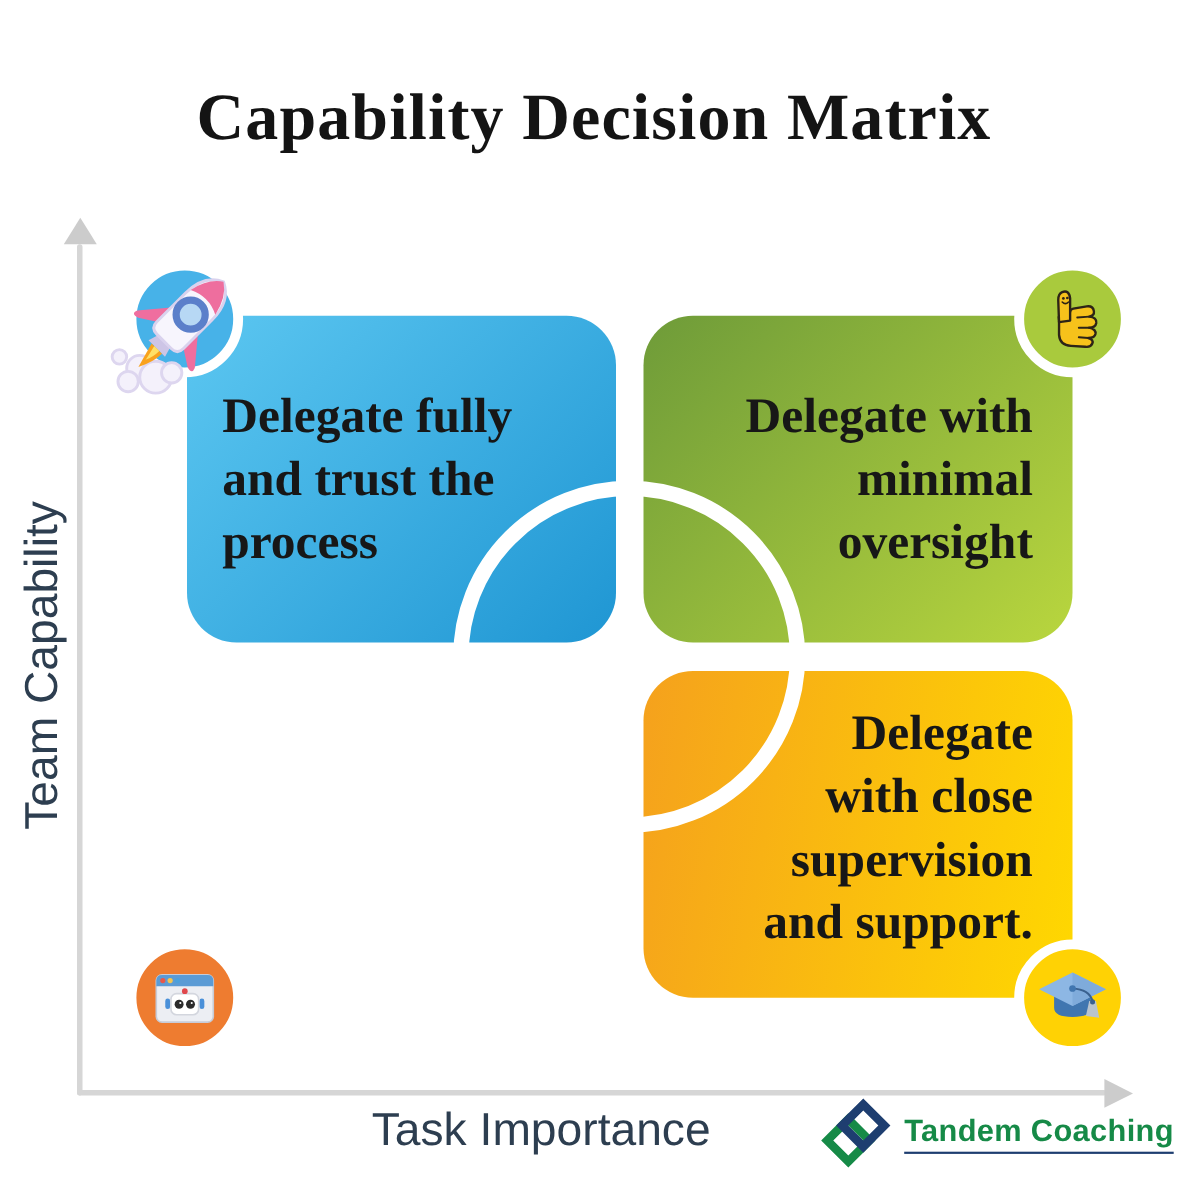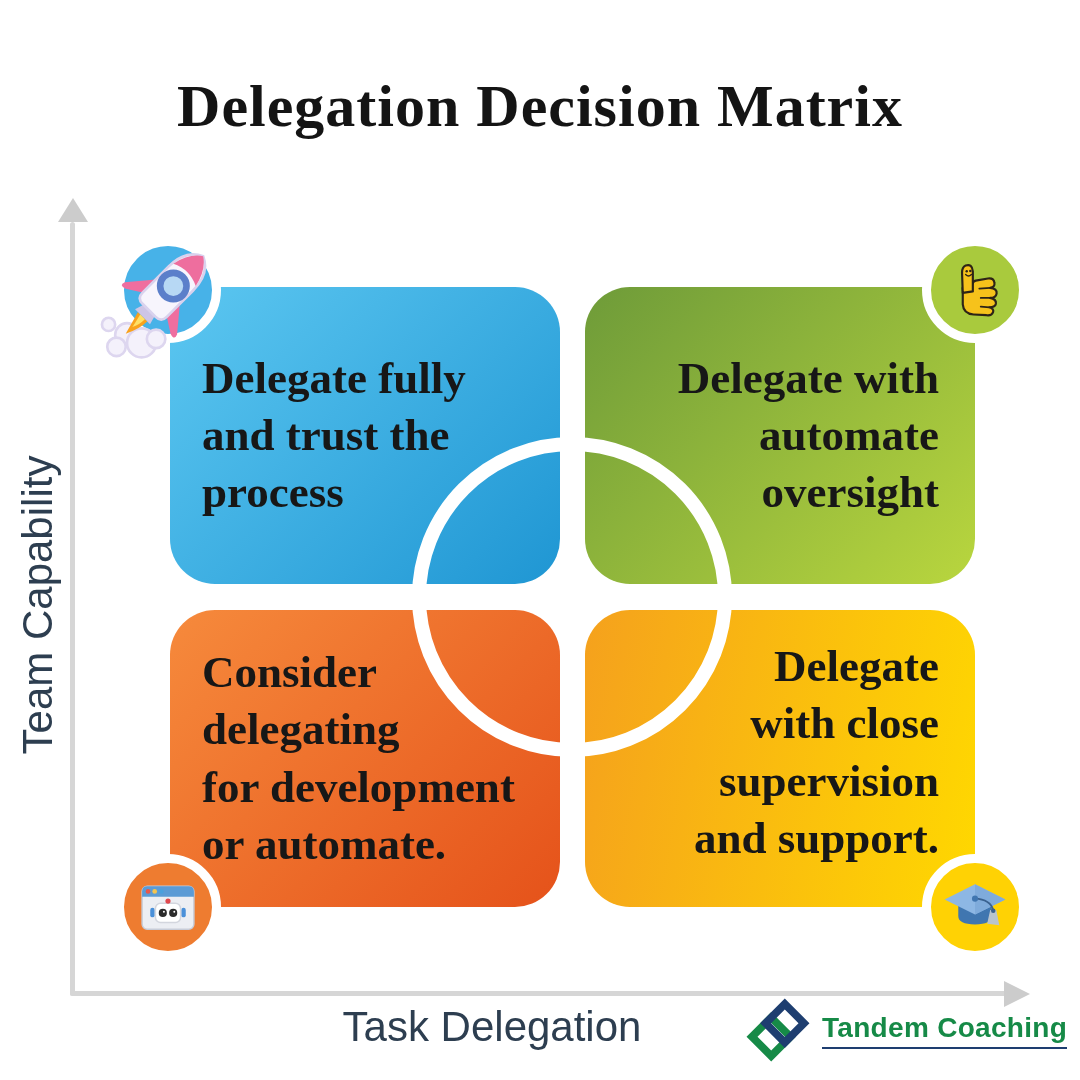--- a/index.html
+++ b/index.html
@@ -63,44 +63,38 @@
   .logo-textwrap{display:flex;flex-direction:column;}
   .logo-text{font-family:"Liberation Sans",sans-serif;font-weight:700;font-size:28px;
              letter-spacing:.3px;white-space:nowrap;text-align:center;}
   .logo-underline{height:2px;margin-top:3px;width:100%;}
 </style>
 </head>
 <body>
 
 <div id="canvas">
 
-  <h1 class="title">Delegation Decision Matrix</h1>
+  <h1 class="title">Capability Decision Matrix</h1>
 
   <div class="y-line"></div>
   <div class="y-arrow"></div>
   <div class="x-line"></div>
   <div class="x-arrow"></div>
   <div class="y-label">Team Capability</div>
-  <div class="x-label">Task Delegation</div>
+  <div class="x-label">Task Importance</div>
 
   <div class="card" id="card-tl" style="background: linear-gradient(135deg, rgb(92, 199, 241), rgb(31, 150, 211));">
     <div class="card-text">Delegate fully
 and trust the
 process</div>
   </div>
   <div class="card" id="card-tr" style="background: linear-gradient(135deg, rgb(110, 155, 57), rgb(185, 214, 62));">
     <div class="card-text">Delegate with
-automate
+minimal
 oversight</div>
-  </div>
-  <div class="card" id="card-bl" style="background: linear-gradient(135deg, rgb(246, 138, 60), rgb(229, 82, 26));">
-    <div class="card-text">Consider
-delegating
-for development
-or automate.</div>
   </div>
   <div class="card" id="card-br" style="background: linear-gradient(100deg, rgb(245, 161, 29), rgb(255, 216, 0));">
     <div class="card-text">Delegate
 with close
 supervision
 and support.</div>
   </div>
 
   <div class="ring"></div>
 

